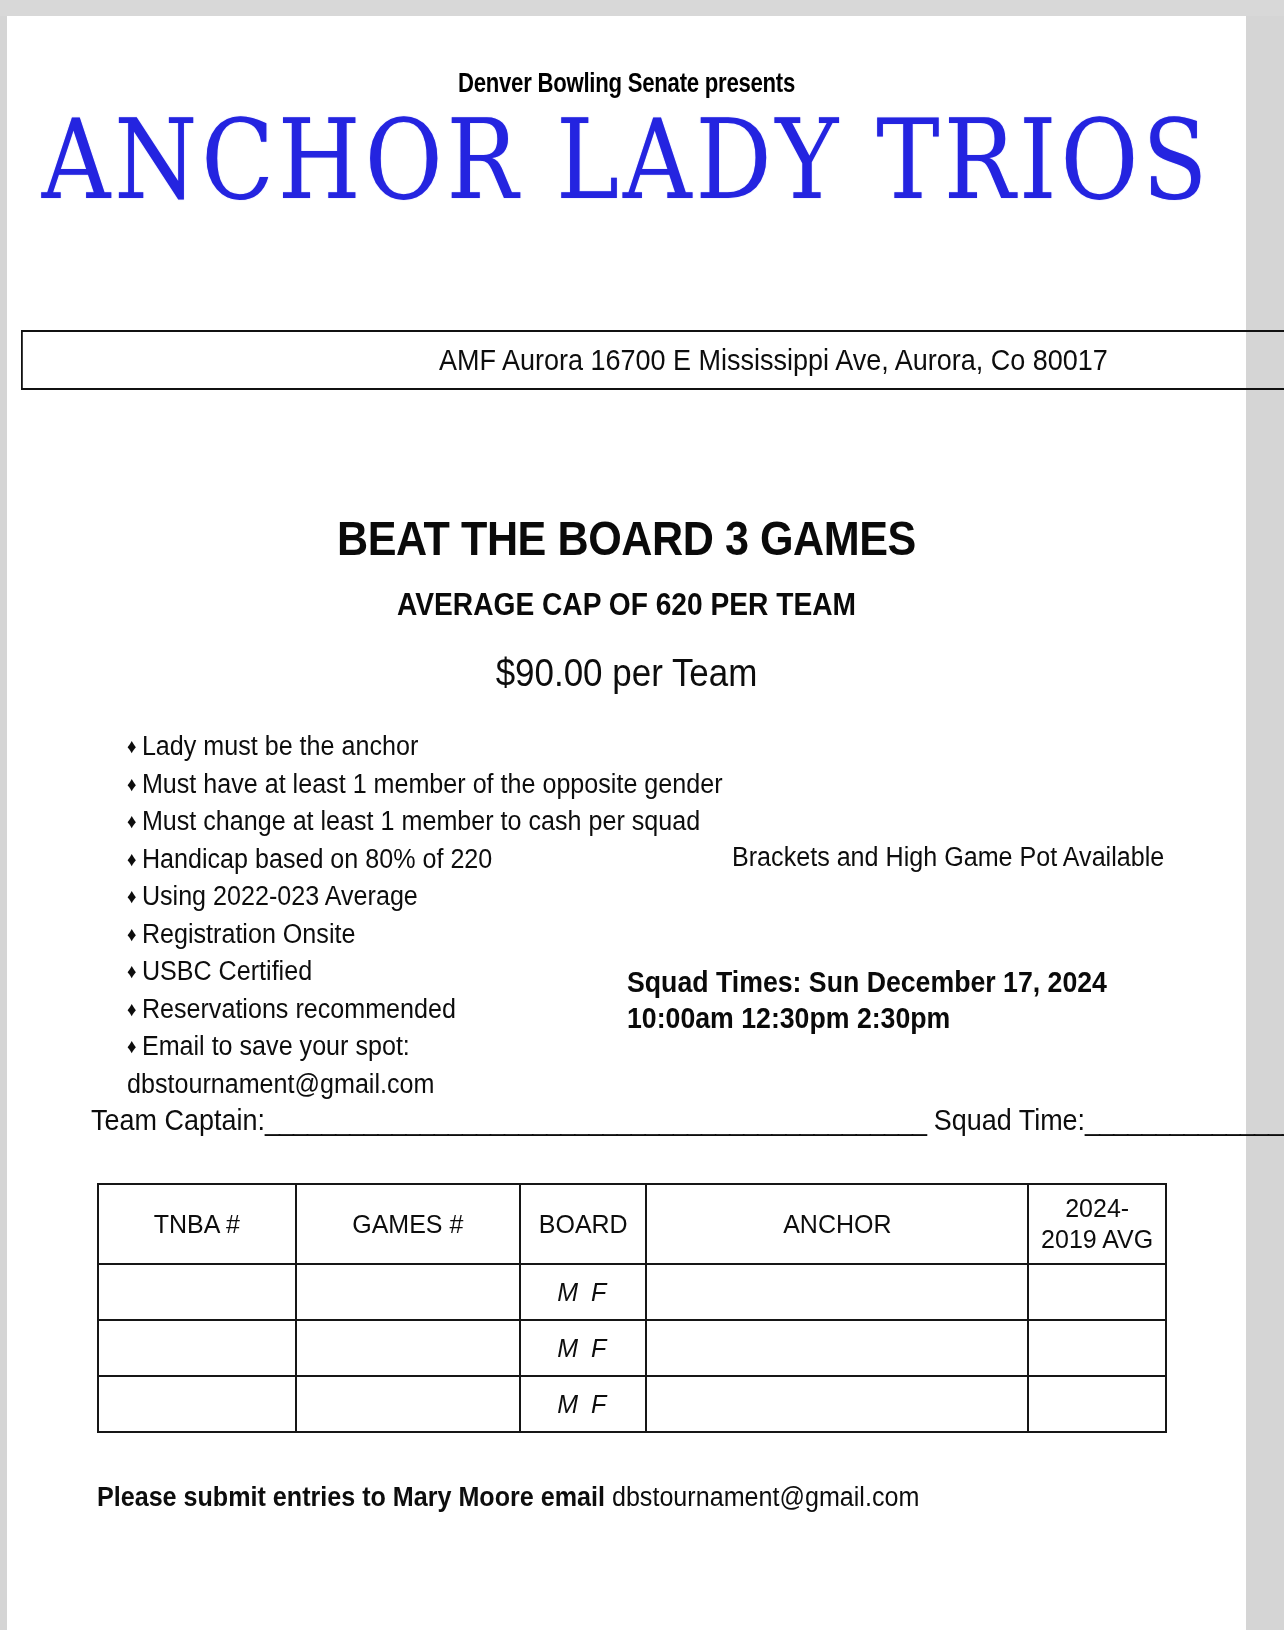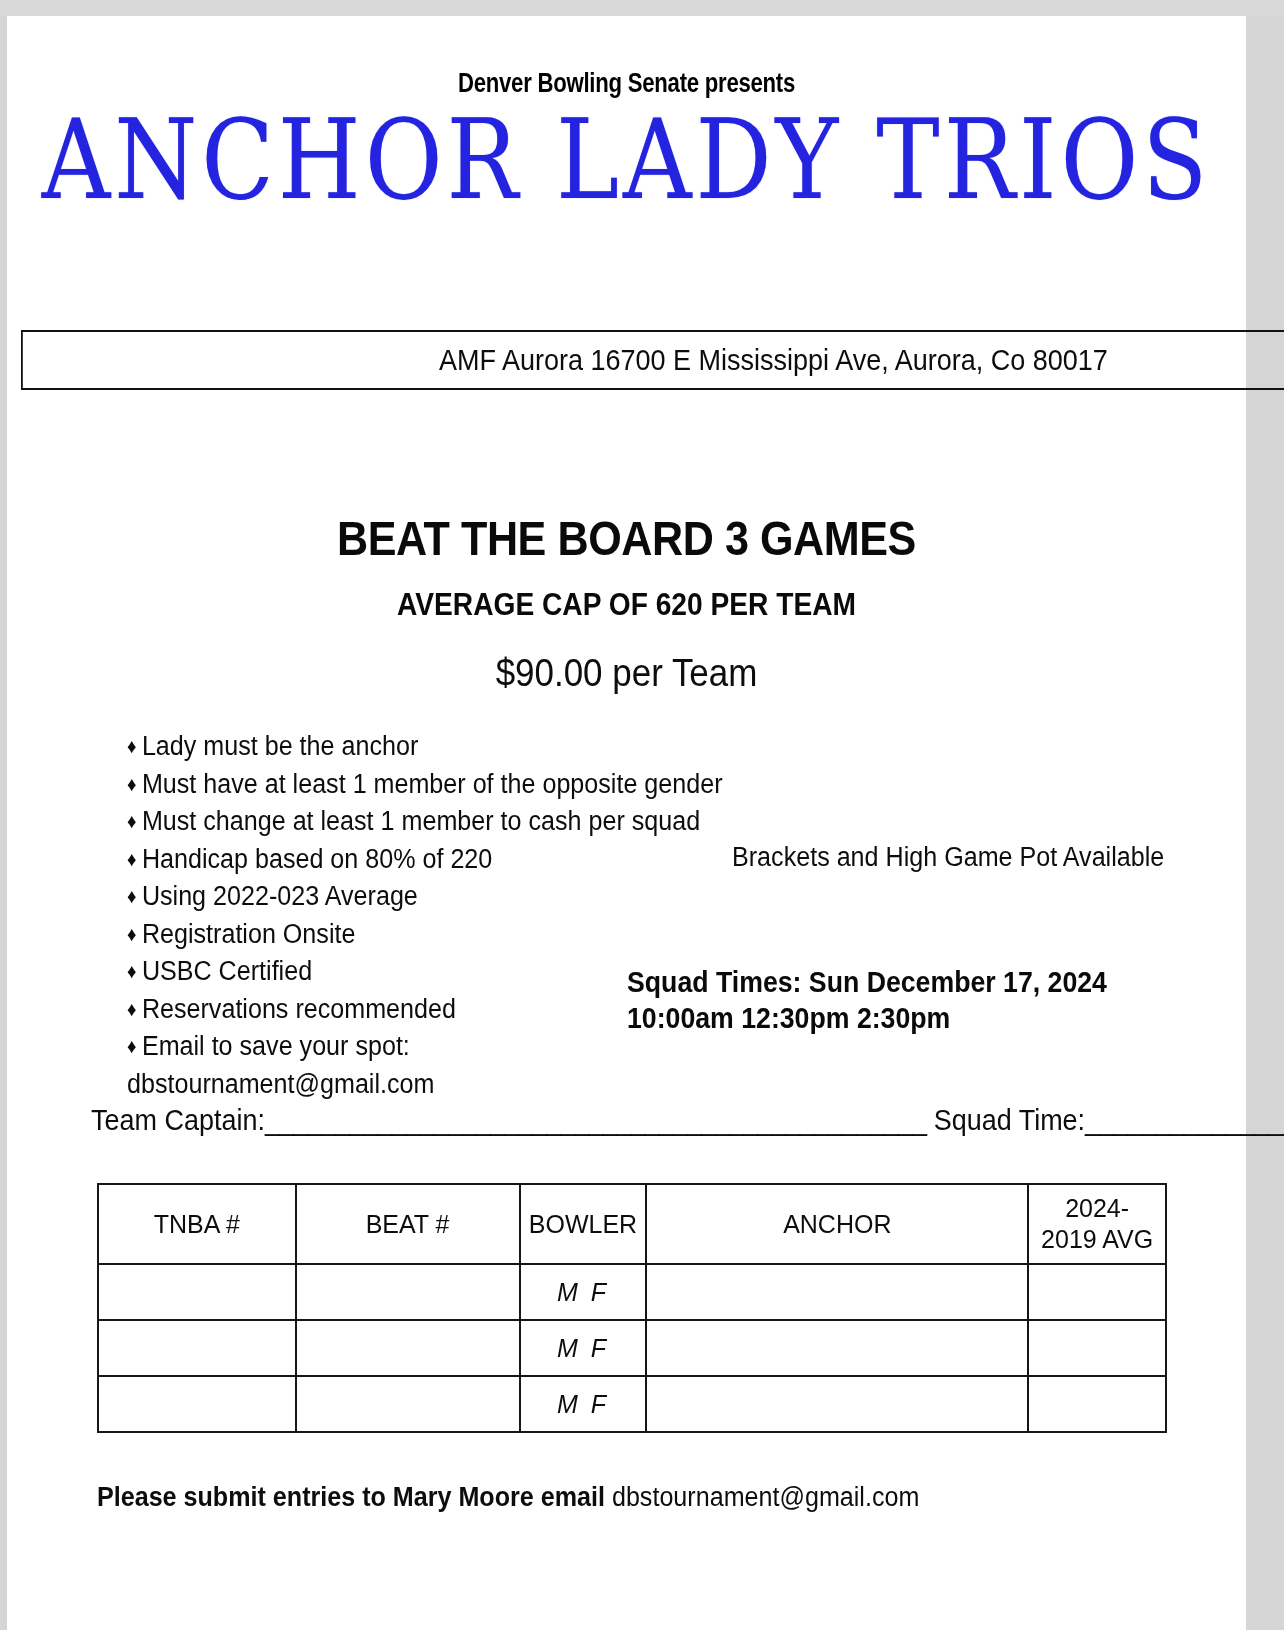--- a/index.html
+++ b/index.html
@@ -285,22 +285,22 @@
     </div>
 
     <div class="captainline">
       <span>Team Captain:</span><span class="ul-long">_______________________________________________</span>&nbsp;<span>Squad Time:</span><span class="ul-long">________________</span>
     </div>
 
     <table class="entry">
       <thead>
         <tr>
           <th class="col-tnba">TNBA #</th>
-          <th class="col-usbc">BEAT #</th>
-          <th class="col-circle">BOWLER</th>
+          <th class="col-usbc">GAMES #</th>
+          <th class="col-circle">BOARD</th>
           <th class="col-bowler">ANCHOR</th>
           <th class="col-avg">
             <div>2024-</div>
             <div>2019 AVG</div>
           </th>
         </tr>
       </thead>
       <tbody>
         <tr>
           <td></td>

